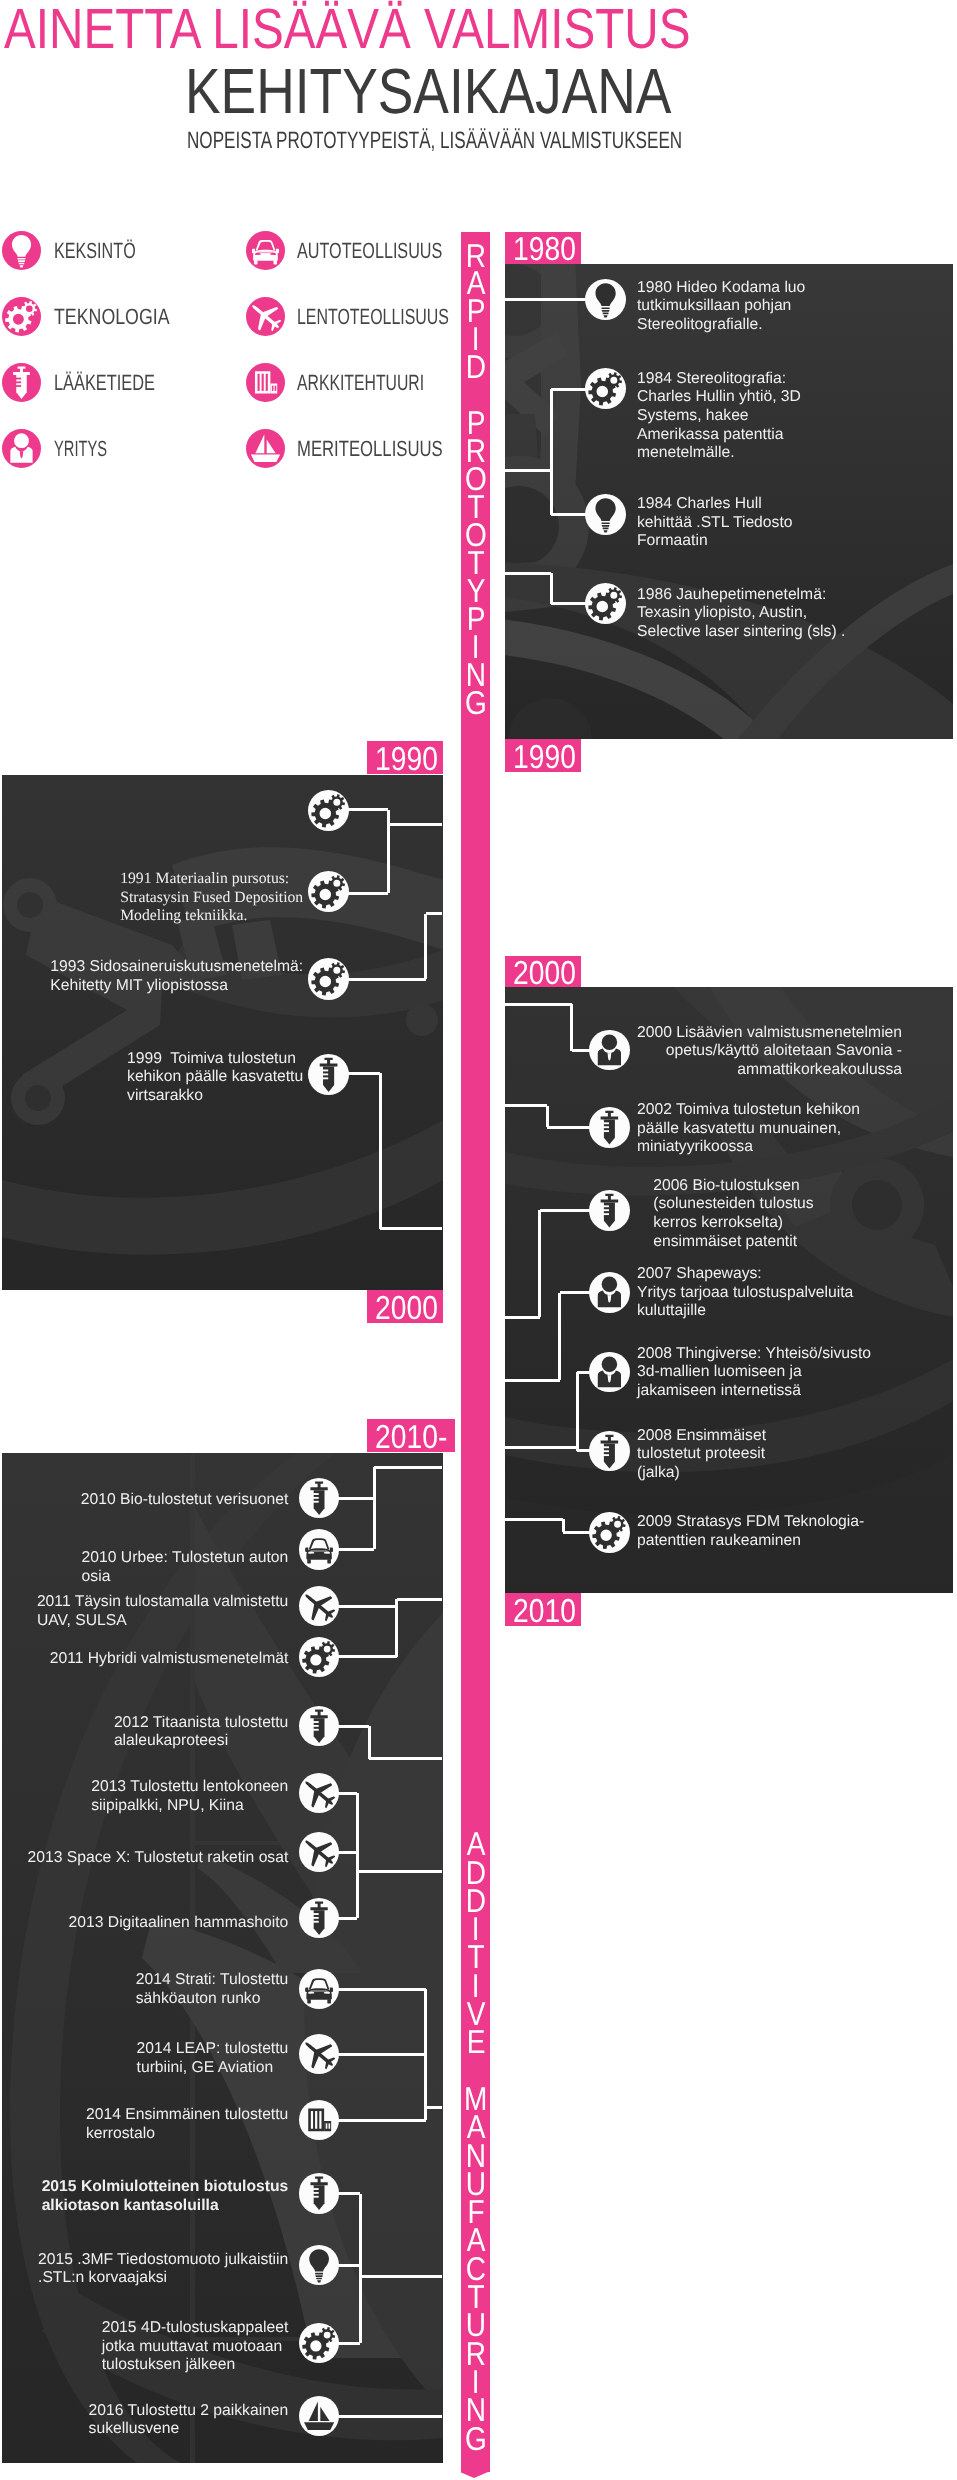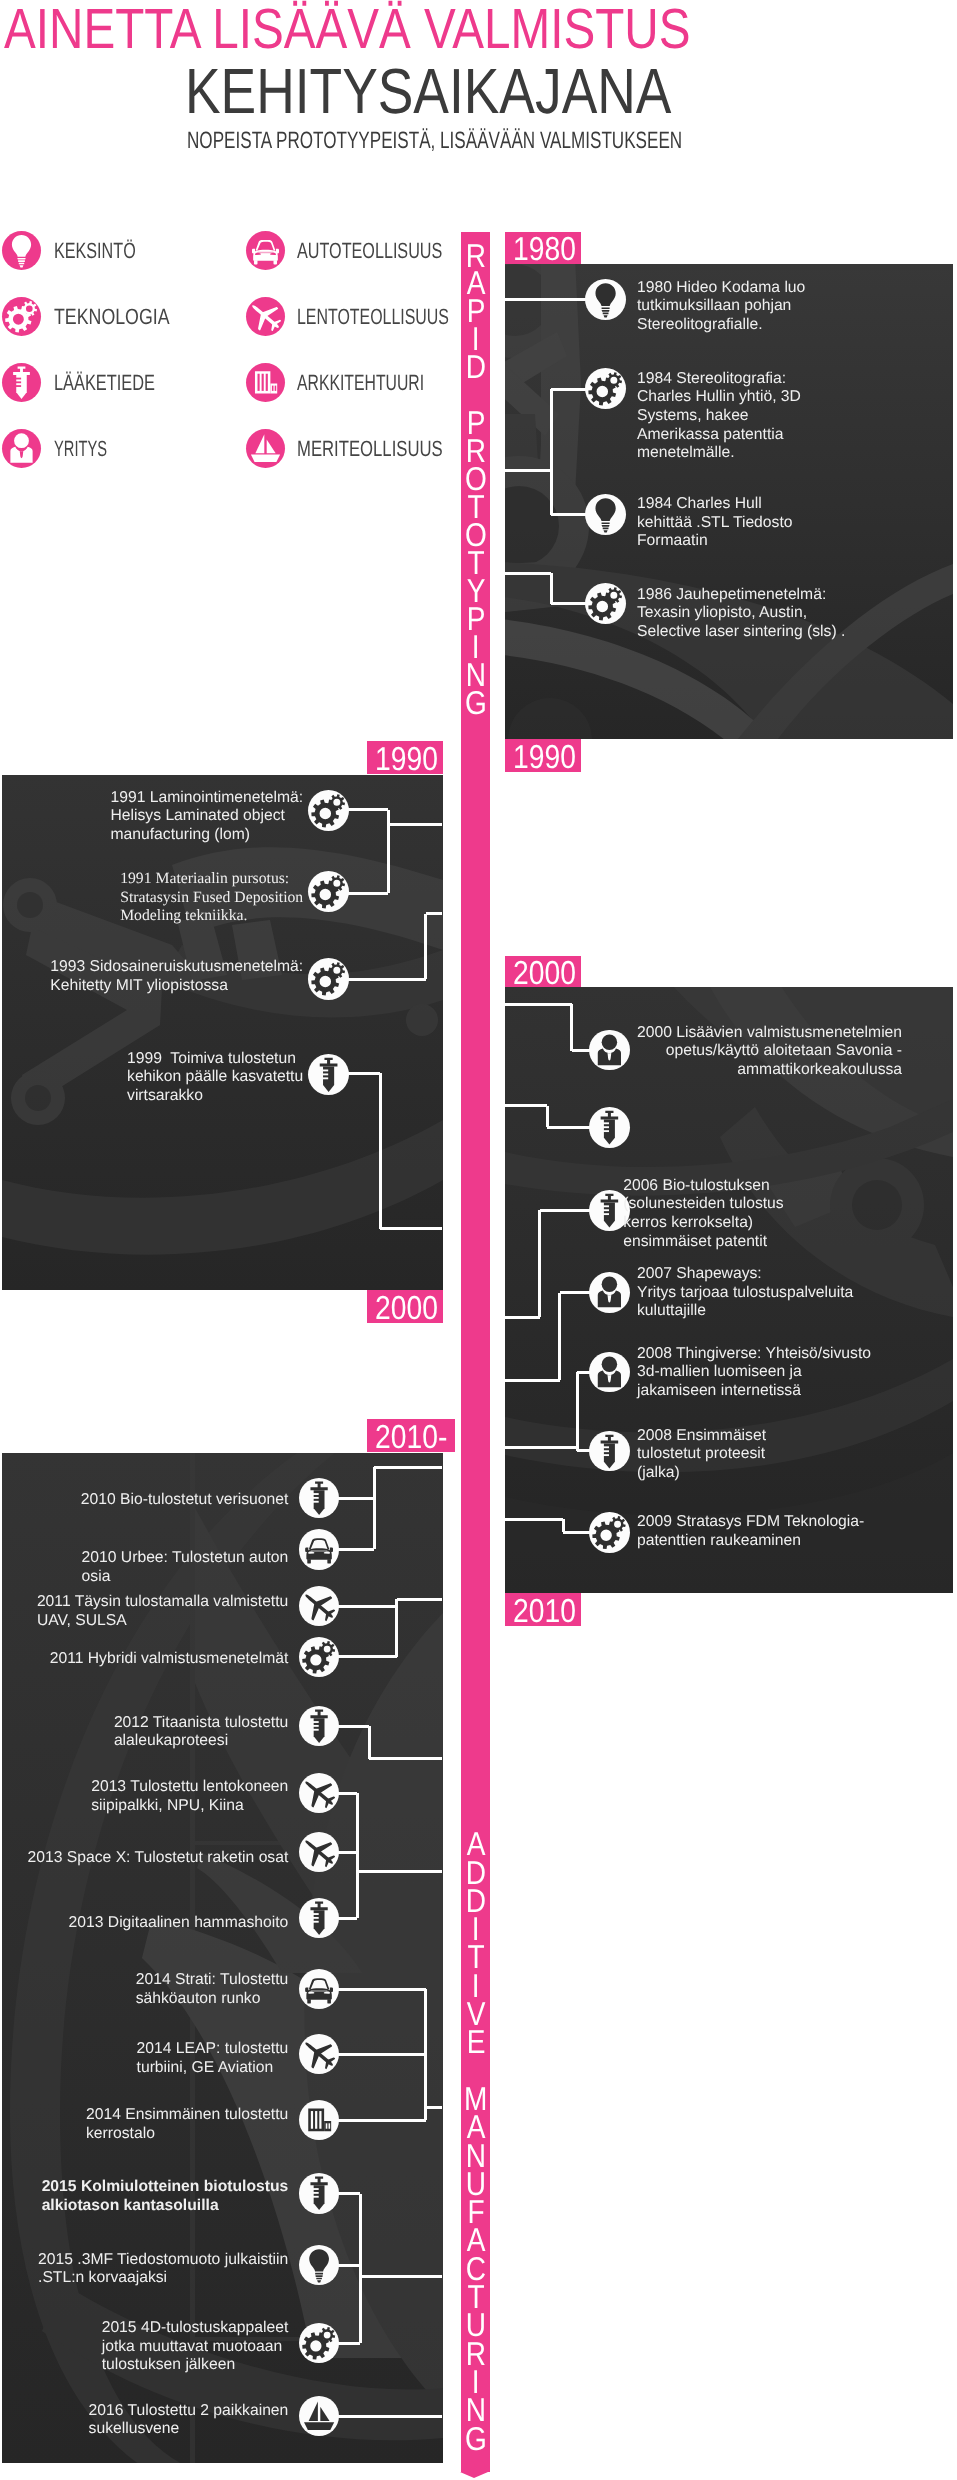--- a/index.html
+++ b/index.html
@@ -310,25 +310,20 @@
   <div class="conn" style="left:423.6px;top:137.2px;width:16.7px;height:3.0px;"></div>
   <div class="conn" style="left:346.0px;top:296.6px;width:32.0px;height:3.0px;"></div>
   <div class="conn" style="left:376.5px;top:298.1px;width:3.0px;height:155.7px;"></div>
   <div class="conn" style="left:378.0px;top:452.3px;width:62.3px;height:3.0px;"></div>
   <div class="bub" style="left:306.1px;top:14.6px;width:41.2px;height:41.2px;">
         <svg width="41.2" height="41.2" viewBox="0 0 100 100" fill="#2f2f2f" xmlns="http://www.w3.org/2000/svg">
           <path fill-rule="evenodd" d="M75.64 61.97 L73.16 70.61 L65.15 68.83 L60.41 75.36 L64.57 82.43 L57.12 87.45 L52.13 80.95 L44.30 82.90 L42.95 90.99 L34.01 90.05 L34.37 81.85 L27.11 78.32 L20.88 83.65 L14.63 77.18 L20.18 71.13 L16.89 63.76 L8.69 63.84 L8.07 54.87 L16.20 53.80 L18.42 46.04 L12.09 40.83 L17.38 33.55 L24.29 37.96 L30.98 33.45 L29.48 25.39 L38.21 23.21 L40.67 31.03 L48.70 31.88 L52.73 24.74 L60.82 28.68 L57.67 36.26 L63.28 42.06 L70.96 39.18 L74.62 47.40 L67.34 51.18 L67.90 59.23 Z M28.00 57.00 a14.00 14.00 0 1 0 28.00 0 a14.00 14.00 0 1 0 -28.00 0 Z"></path>
           <path fill-rule="evenodd" d="M89.96 31.20 L88.73 37.02 L83.20 36.00 L80.33 40.17 L83.27 44.97 L78.28 48.21 L75.09 43.58 L70.12 44.50 L68.80 49.96 L62.98 48.73 L64.00 43.20 L59.83 40.33 L55.03 43.27 L51.79 38.28 L56.42 35.09 L55.50 30.12 L50.04 28.80 L51.27 22.98 L56.80 24.00 L59.67 19.83 L56.73 15.03 L61.72 11.79 L64.91 16.42 L69.88 15.50 L71.20 10.04 L77.02 11.27 L76.00 16.80 L80.17 19.67 L84.97 16.73 L88.21 21.72 L83.58 24.91 L84.50 29.88 Z M61.50 30.00 a8.50 8.50 0 1 0 17.00 0 a8.50 8.50 0 1 0 -17.00 0 Z"></path>
         </svg>
       </div>
-  <div class="evt-text r" style="right:139.8px;top:13.7px;">
-   <div>1991 Laminointimenetelmä:</div>
-   <div>Helisys Laminated object</div>
-   <div>manufacturing (lom)</div>
-  </div>
   <div class="bub" style="left:306.1px;top:95.9px;width:41.2px;height:41.2px;">
         <svg width="41.2" height="41.2" viewBox="0 0 100 100" fill="#2f2f2f" xmlns="http://www.w3.org/2000/svg">
           <path fill-rule="evenodd" d="M75.64 61.97 L73.16 70.61 L65.15 68.83 L60.41 75.36 L64.57 82.43 L57.12 87.45 L52.13 80.95 L44.30 82.90 L42.95 90.99 L34.01 90.05 L34.37 81.85 L27.11 78.32 L20.88 83.65 L14.63 77.18 L20.18 71.13 L16.89 63.76 L8.69 63.84 L8.07 54.87 L16.20 53.80 L18.42 46.04 L12.09 40.83 L17.38 33.55 L24.29 37.96 L30.98 33.45 L29.48 25.39 L38.21 23.21 L40.67 31.03 L48.70 31.88 L52.73 24.74 L60.82 28.68 L57.67 36.26 L63.28 42.06 L70.96 39.18 L74.62 47.40 L67.34 51.18 L67.90 59.23 Z M28.00 57.00 a14.00 14.00 0 1 0 28.00 0 a14.00 14.00 0 1 0 -28.00 0 Z"></path>
           <path fill-rule="evenodd" d="M89.96 31.20 L88.73 37.02 L83.20 36.00 L80.33 40.17 L83.27 44.97 L78.28 48.21 L75.09 43.58 L70.12 44.50 L68.80 49.96 L62.98 48.73 L64.00 43.20 L59.83 40.33 L55.03 43.27 L51.79 38.28 L56.42 35.09 L55.50 30.12 L50.04 28.80 L51.27 22.98 L56.80 24.00 L59.67 19.83 L56.73 15.03 L61.72 11.79 L64.91 16.42 L69.88 15.50 L71.20 10.04 L77.02 11.27 L76.00 16.80 L80.17 19.67 L84.97 16.73 L88.21 21.72 L83.58 24.91 L84.50 29.88 Z M61.50 30.00 a8.50 8.50 0 1 0 17.00 0 a8.50 8.50 0 1 0 -17.00 0 Z"></path>
         </svg>
       </div>
   <div class="evt-text r" style="right:139.8px;top:95.0px;font-family:Liberation Serif, serif;">
    <div>1991 Materiaalin pursotus:</div>
    <div>Stratasysin Fused Deposition</div>
    <div>Modeling tekniikka.</div>
@@ -405,30 +400,35 @@
   </div>
   <div class="bub" style="left:84.2px;top:119.8px;width:40.8px;height:40.8px;">
         <svg width="40.8" height="40.8" viewBox="0 0 100 100" fill="#2f2f2f" xmlns="http://www.w3.org/2000/svg">
           <path d="M40.0 9.0h20v5.6h-6.3v8.4h17.8v7.6H28.5v-7.6h17.8v-8.4H40z"></path>
           <path d="M36.5 30.6h27.0v44.6L50.0 92.0 36.5 75.2z"></path>
           <rect x="27" y="37.6" width="22" height="4.6" fill="#fcfcfc"></rect>
           <rect x="27" y="47.2" width="22" height="4.6" fill="#fcfcfc"></rect>
           <rect x="27" y="56.8" width="22" height="4.6" fill="#fcfcfc"></rect>
         </svg>
       </div>
+  <div class="evt-text" style="left:131.8px;top:114.1px;">
+   <div>2002 Toimiva tulostetun kehikon</div>
+   <div>päälle kasvatettu munuainen,</div>
+   <div>miniatyyrikoossa</div>
+  </div>
   <div class="bub" style="left:84.2px;top:203.0px;width:40.8px;height:40.8px;">
         <svg width="40.8" height="40.8" viewBox="0 0 100 100" fill="#2f2f2f" xmlns="http://www.w3.org/2000/svg">
           <path d="M40.0 9.0h20v5.6h-6.3v8.4h17.8v7.6H28.5v-7.6h17.8v-8.4H40z"></path>
           <path d="M36.5 30.6h27.0v44.6L50.0 92.0 36.5 75.2z"></path>
           <rect x="27" y="37.6" width="22" height="4.6" fill="#fcfcfc"></rect>
           <rect x="27" y="47.2" width="22" height="4.6" fill="#fcfcfc"></rect>
           <rect x="27" y="56.8" width="22" height="4.6" fill="#fcfcfc"></rect>
         </svg>
       </div>
-  <div class="evt-text" style="left:118px;top:189.6px;">
+  <div class="evt-text" style="left:148px;top:189.6px;">
    <div>2006 Bio-tulostuksen</div>
    <div>(solunesteiden tulostus</div>
    <div>kerros kerrokselta)</div>
    <div>ensimmäiset patentit</div>
   </div>
   <div class="bub" style="left:84.2px;top:285.3px;width:40.8px;height:40.8px;">
         <svg width="40.8" height="40.8" viewBox="0 0 100 100" fill="#2f2f2f" xmlns="http://www.w3.org/2000/svg">
           <circle cx="50" cy="30" r="19.0"></circle>
           <path d="M34.0 45.5C26.0 48.0 21.5 51.0 21.5 56.5V86.5h57V56.5c0-5.5-4.5-8.5-12.5-11 -2.5 7.0-8.8 11.5-16.0 11.5S36.5 52.5 34.0 45.5z"></path>
           <path d="M50 57.0c2.6 0 4.6-.4 4.6-.4l-1.3 11.5c-.4 3.6-1.4 6.6-3.3 6.6s-2.9-3.0-3.3-6.6L45.4 56.6S47.4 57.0 50 57.0z" fill="#fcfcfc"></path>

